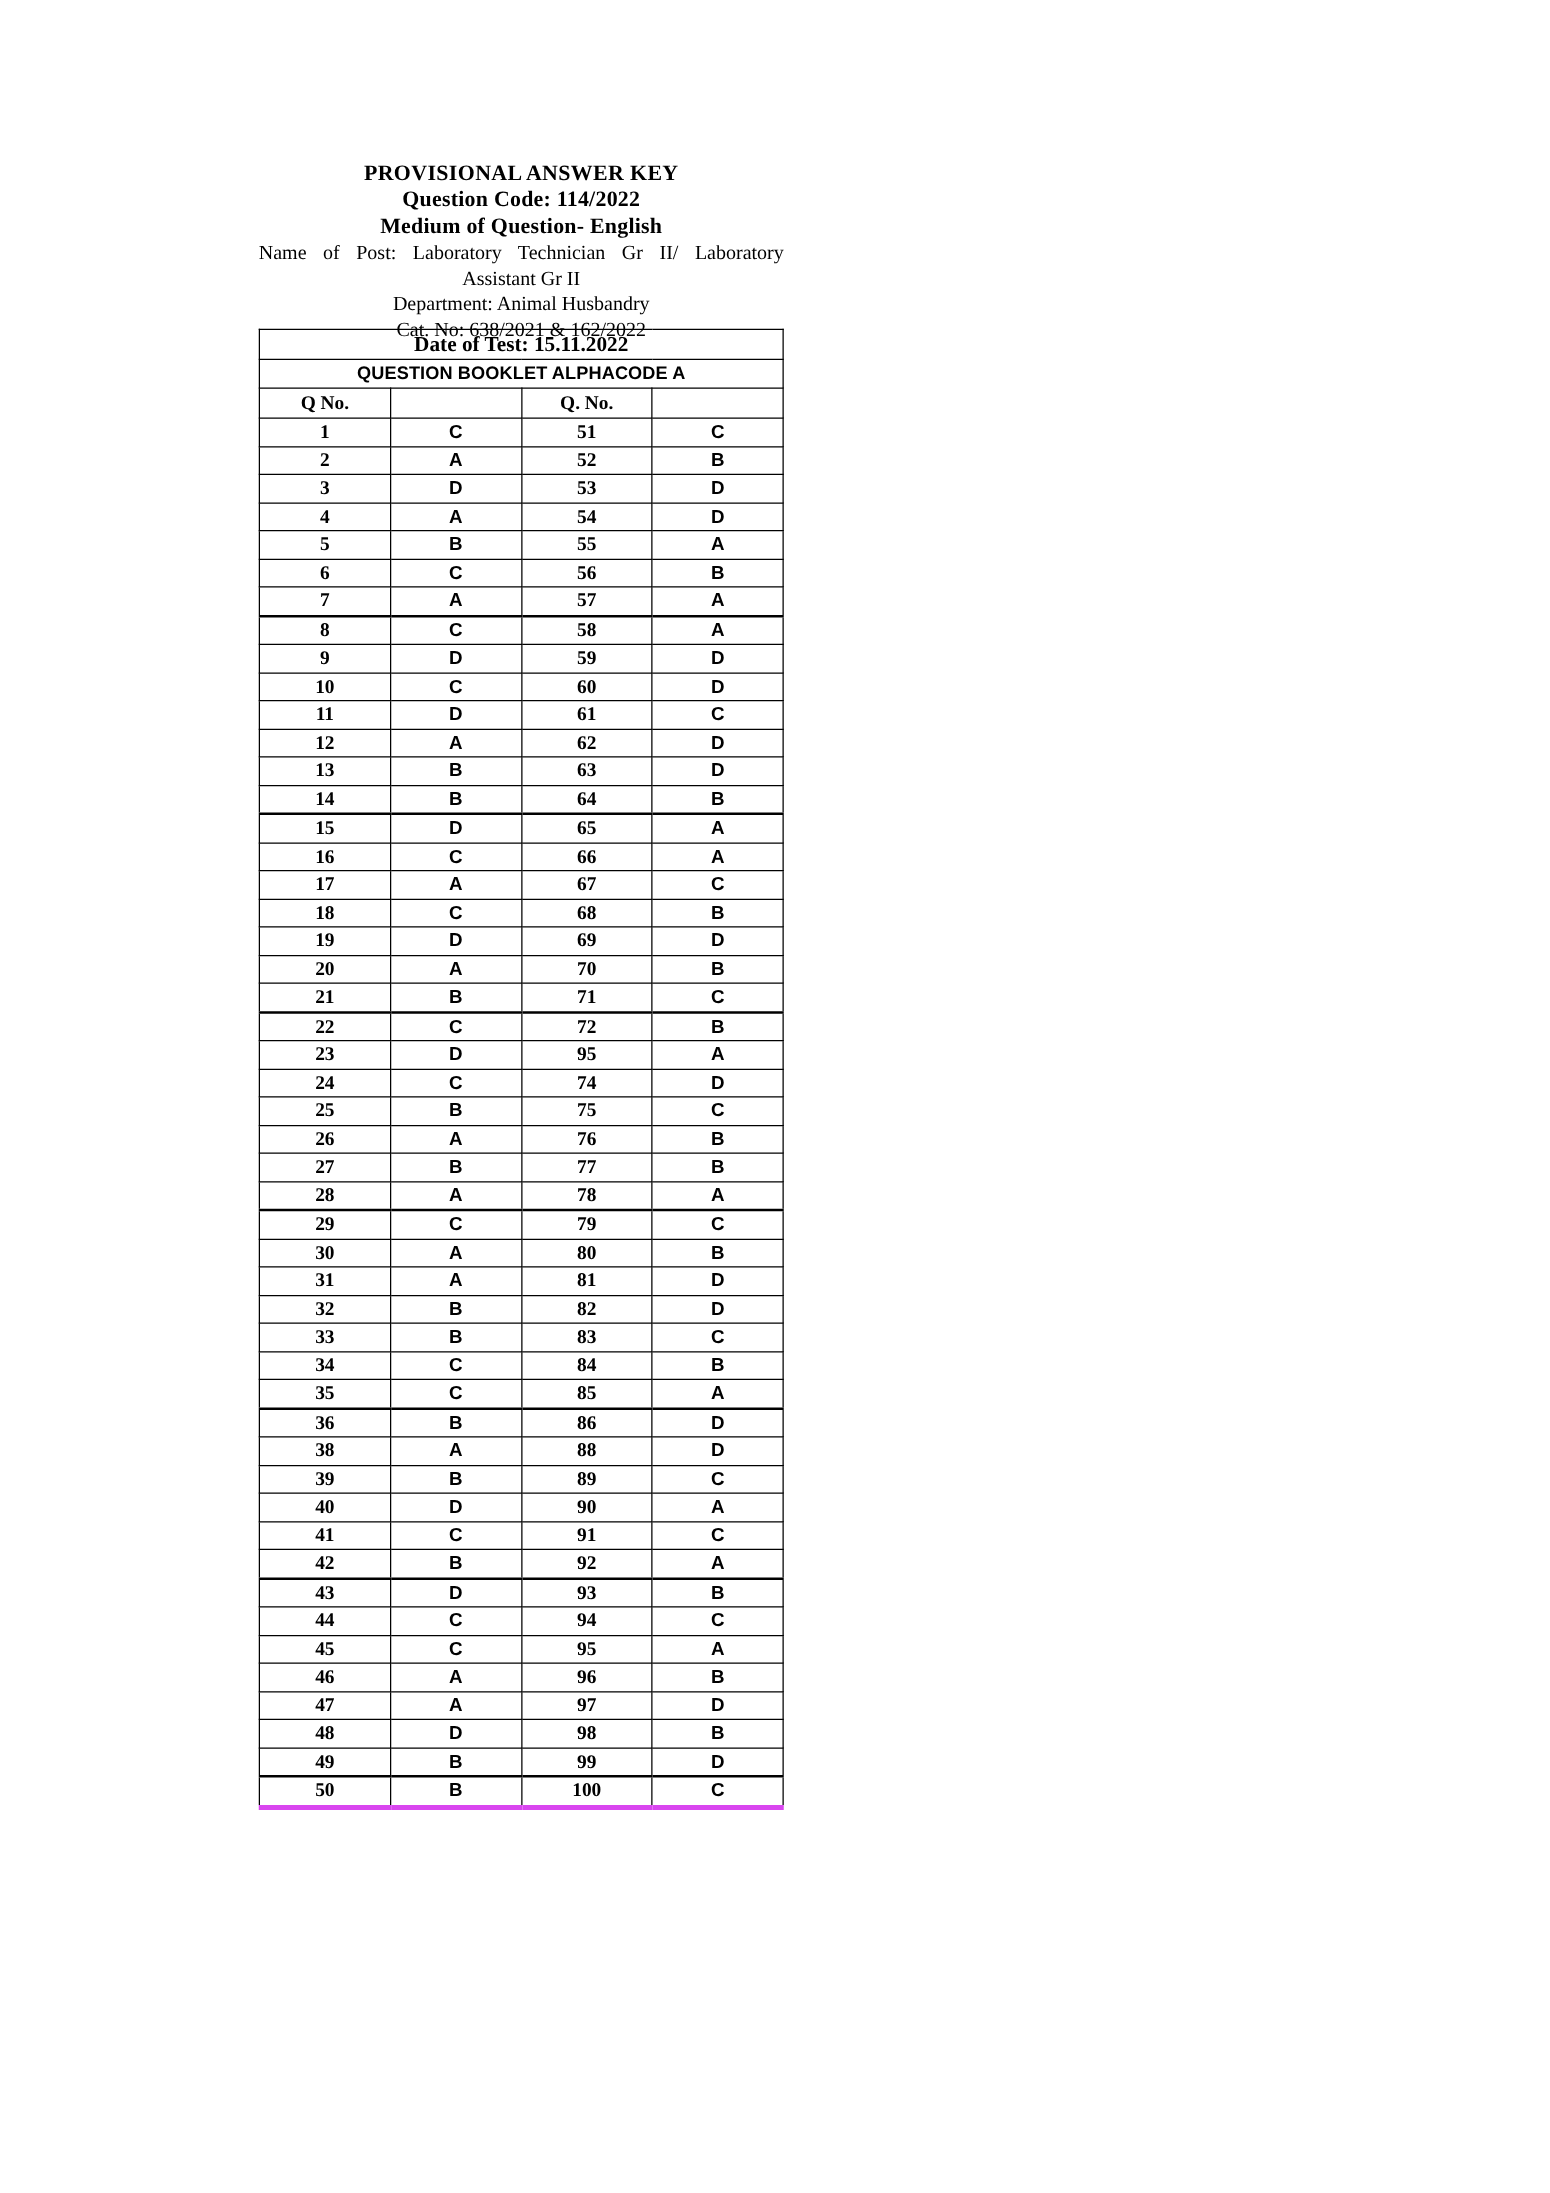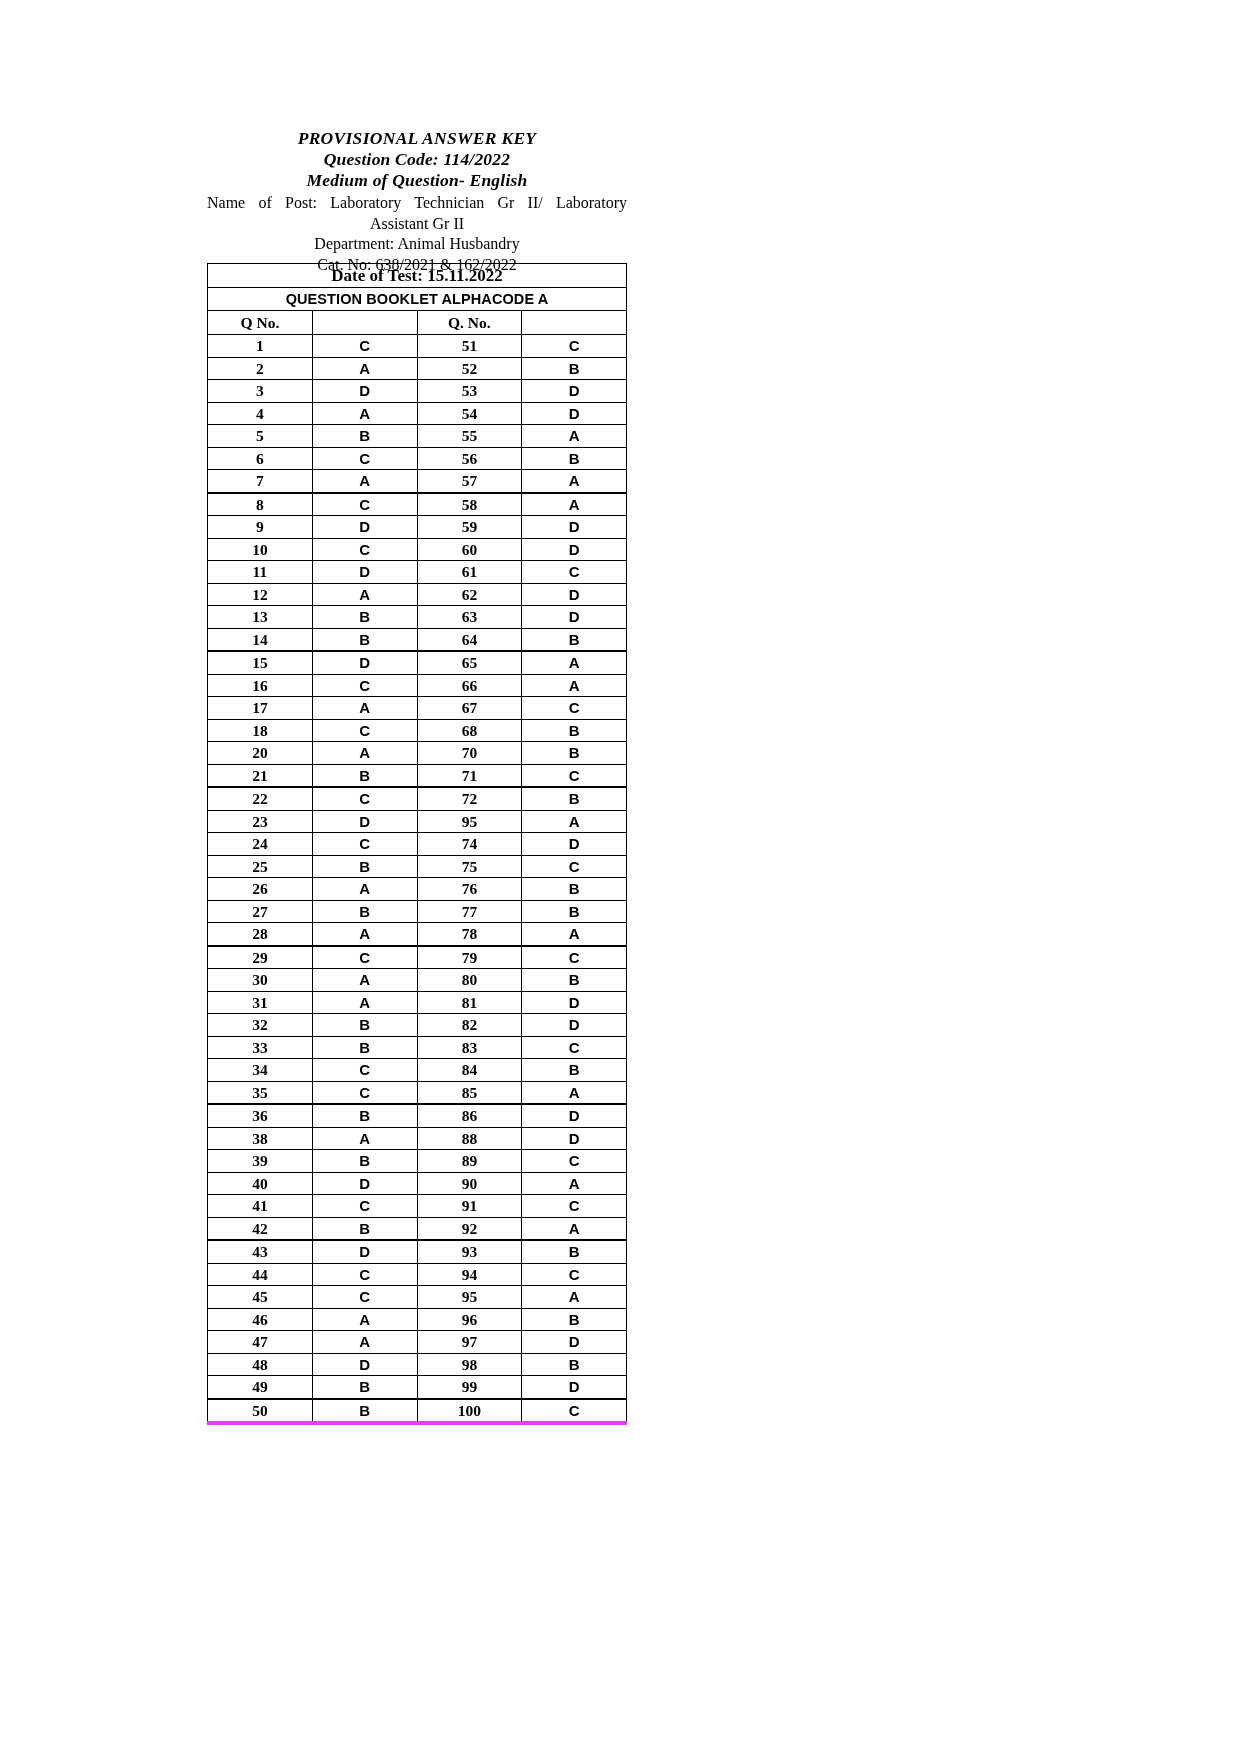--- a/index.html
+++ b/index.html
@@ -30,21 +30,20 @@
     top: 128px;
     width: 420px;
   }
   .title-line {
     text-align: center;
     font-weight: bold;
     font-size: 17.5px;
     line-height: 21px;
     letter-spacing: 0.2px;
     white-space: nowrap;
-    font-style: italic;
   }
   .title-main {
     letter-spacing: 0.3px;
   }
   .meta {
     margin-top: 2px;
   }
   .meta-line {
     font-weight: normal;
     font-size: 16px;
@@ -253,20 +252,26 @@
           <td class="qno2">67</td>
           <td class="ans2">C</td>
         </tr>
         <tr>
           <td class="qno">18</td>
           <td class="ans">C</td>
           <td class="qno2">68</td>
           <td class="ans2">B</td>
         </tr>
         <tr>
+          <td class="qno">19</td>
+          <td class="ans">D</td>
+          <td class="qno2">69</td>
+          <td class="ans2">D</td>
+        </tr>
+        <tr>
           <td class="qno">20</td>
           <td class="ans">A</td>
           <td class="qno2">70</td>
           <td class="ans2">B</td>
         </tr>
         <tr>
           <td class="qno">21</td>
           <td class="ans">B</td>
           <td class="qno2">71</td>
           <td class="ans2">C</td>

